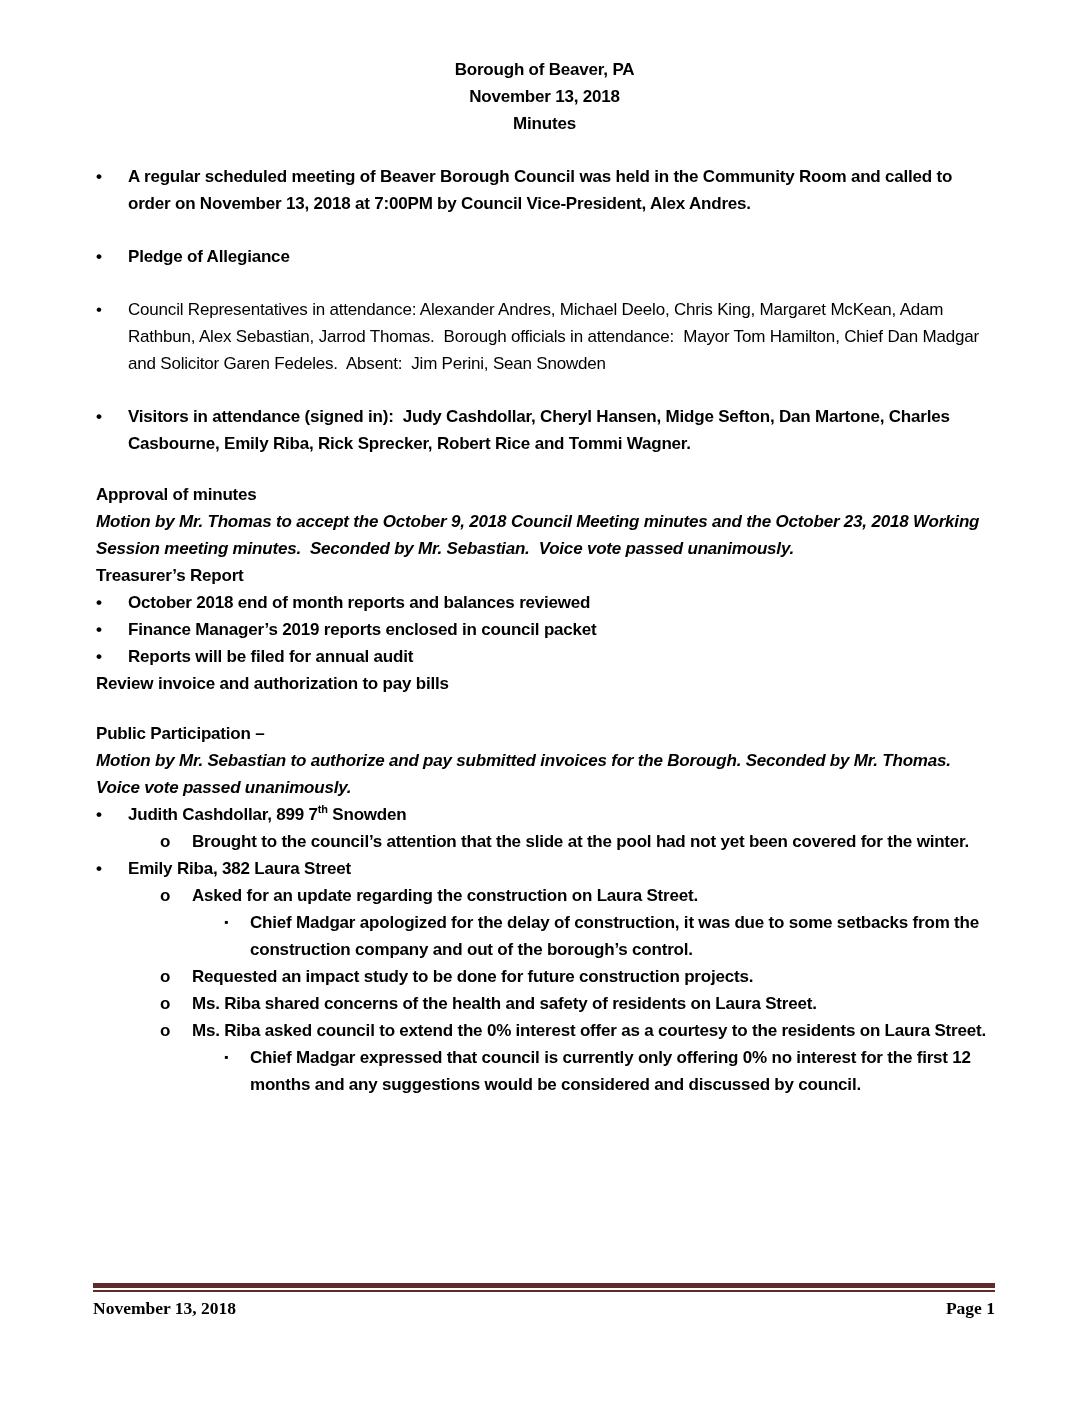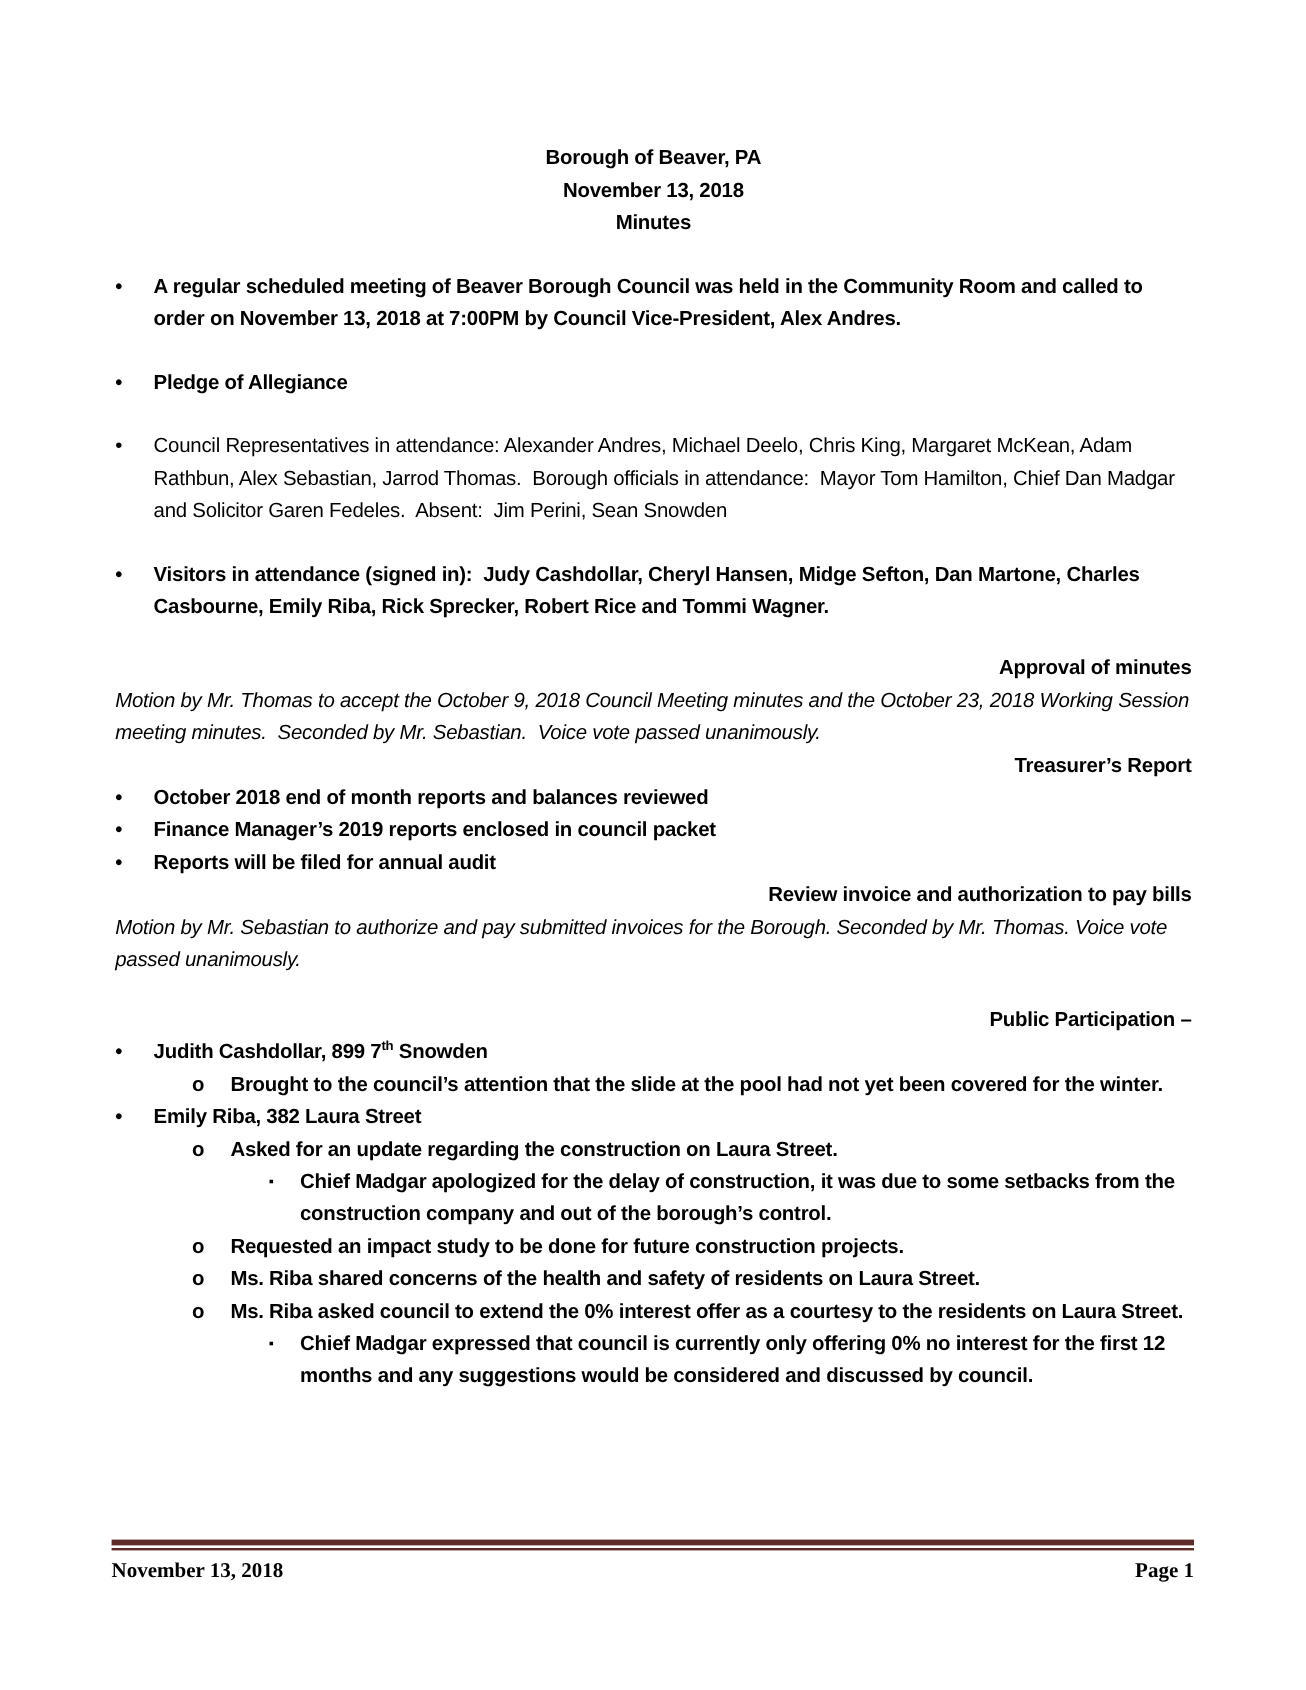--- a/index.html
+++ b/index.html
@@ -8,21 +8,21 @@
     height: 1408px;
     background: #ffffff;
     position: relative;
     overflow: hidden;
     font-family: "Liberation Sans", sans-serif;
     color: #000000;
   }
   .content {
     position: absolute;
     top: 0; left: 96px; right: 95px;
-    padding-top: 118px;
+    padding-top: 56px;
   }
   .hdr {
     text-align: center;
     font-size: 17px;
     line-height: 27px;
     font-weight: 600;
     letter-spacing: -0.2px;
   }
   .txt {
     font-size: 17px;
@@ -31,22 +31,22 @@
     white-space: pre-wrap;
   }
   .li { display: flex; }
   .li .m { flex: 0 0 32px; white-space: pre; }
   .li .t { flex: 1 1 auto; }
   .lvl2 { margin-left: 64px; }
   .lvl3 { margin-left: 128px; }
   .lvl3 .m { flex: 0 0 26px; font-size: 12px; }
   .w600 { font-weight: 600; }
   .w400 { font-weight: 400; }
-  .heading { font-weight: 700; text-align: right; }
-  .motion { font-weight: 400; font-style: italic; }
+  .heading { font-weight: 700; }
+  .motion { font-weight: 700; font-style: italic; }
   .mt-blank   { margin-top: 26px; }
   .mt-sec     { margin-top: 24px; }
   .mt-sec-sm  { }
   .mt-sec-md  { }
   .mt-pp      { margin-top: 23px; }
   .sup { font-size: 11px; vertical-align: super; line-height: 0; }
   .footer {
     position: absolute;
     left: 93px; right: 93px;
     top: 1283px;
@@ -107,23 +107,23 @@
     <div class="li txt w600">
       <span class="m">•</span>
       <span class="t">Finance Manager’s 2019 reports enclosed in council packet</span>
     </div>
     <div class="li txt w600">
       <span class="m">•</span>
       <span class="t">Reports will be filed for annual audit</span>
     </div>
 
     <div class="txt heading mt-sec-md">Review invoice and authorization to pay bills</div>
+    <div class="txt heading mt-pp">Public Participation –</div>
+
     <div class="txt motion">Motion by Mr. Sebastian to authorize and pay submitted invoices for the Borough. Seconded by Mr. Thomas. Voice vote passed unanimously.</div>
-
-    <div class="txt heading mt-pp">Public Participation –</div>
 
     <div class="li txt w600">
       <span class="m">•</span>
       <span class="t"><span>Judith Cashdollar, 899 7</span><span class="sup">th</span><span> Snowden</span></span>
     </div>
     <div class="li txt w600 lvl2">
       <span class="m">o</span>
       <span class="t">Brought to the council’s attention that the slide at the pool had not yet been covered for the winter.</span>
     </div>
 

